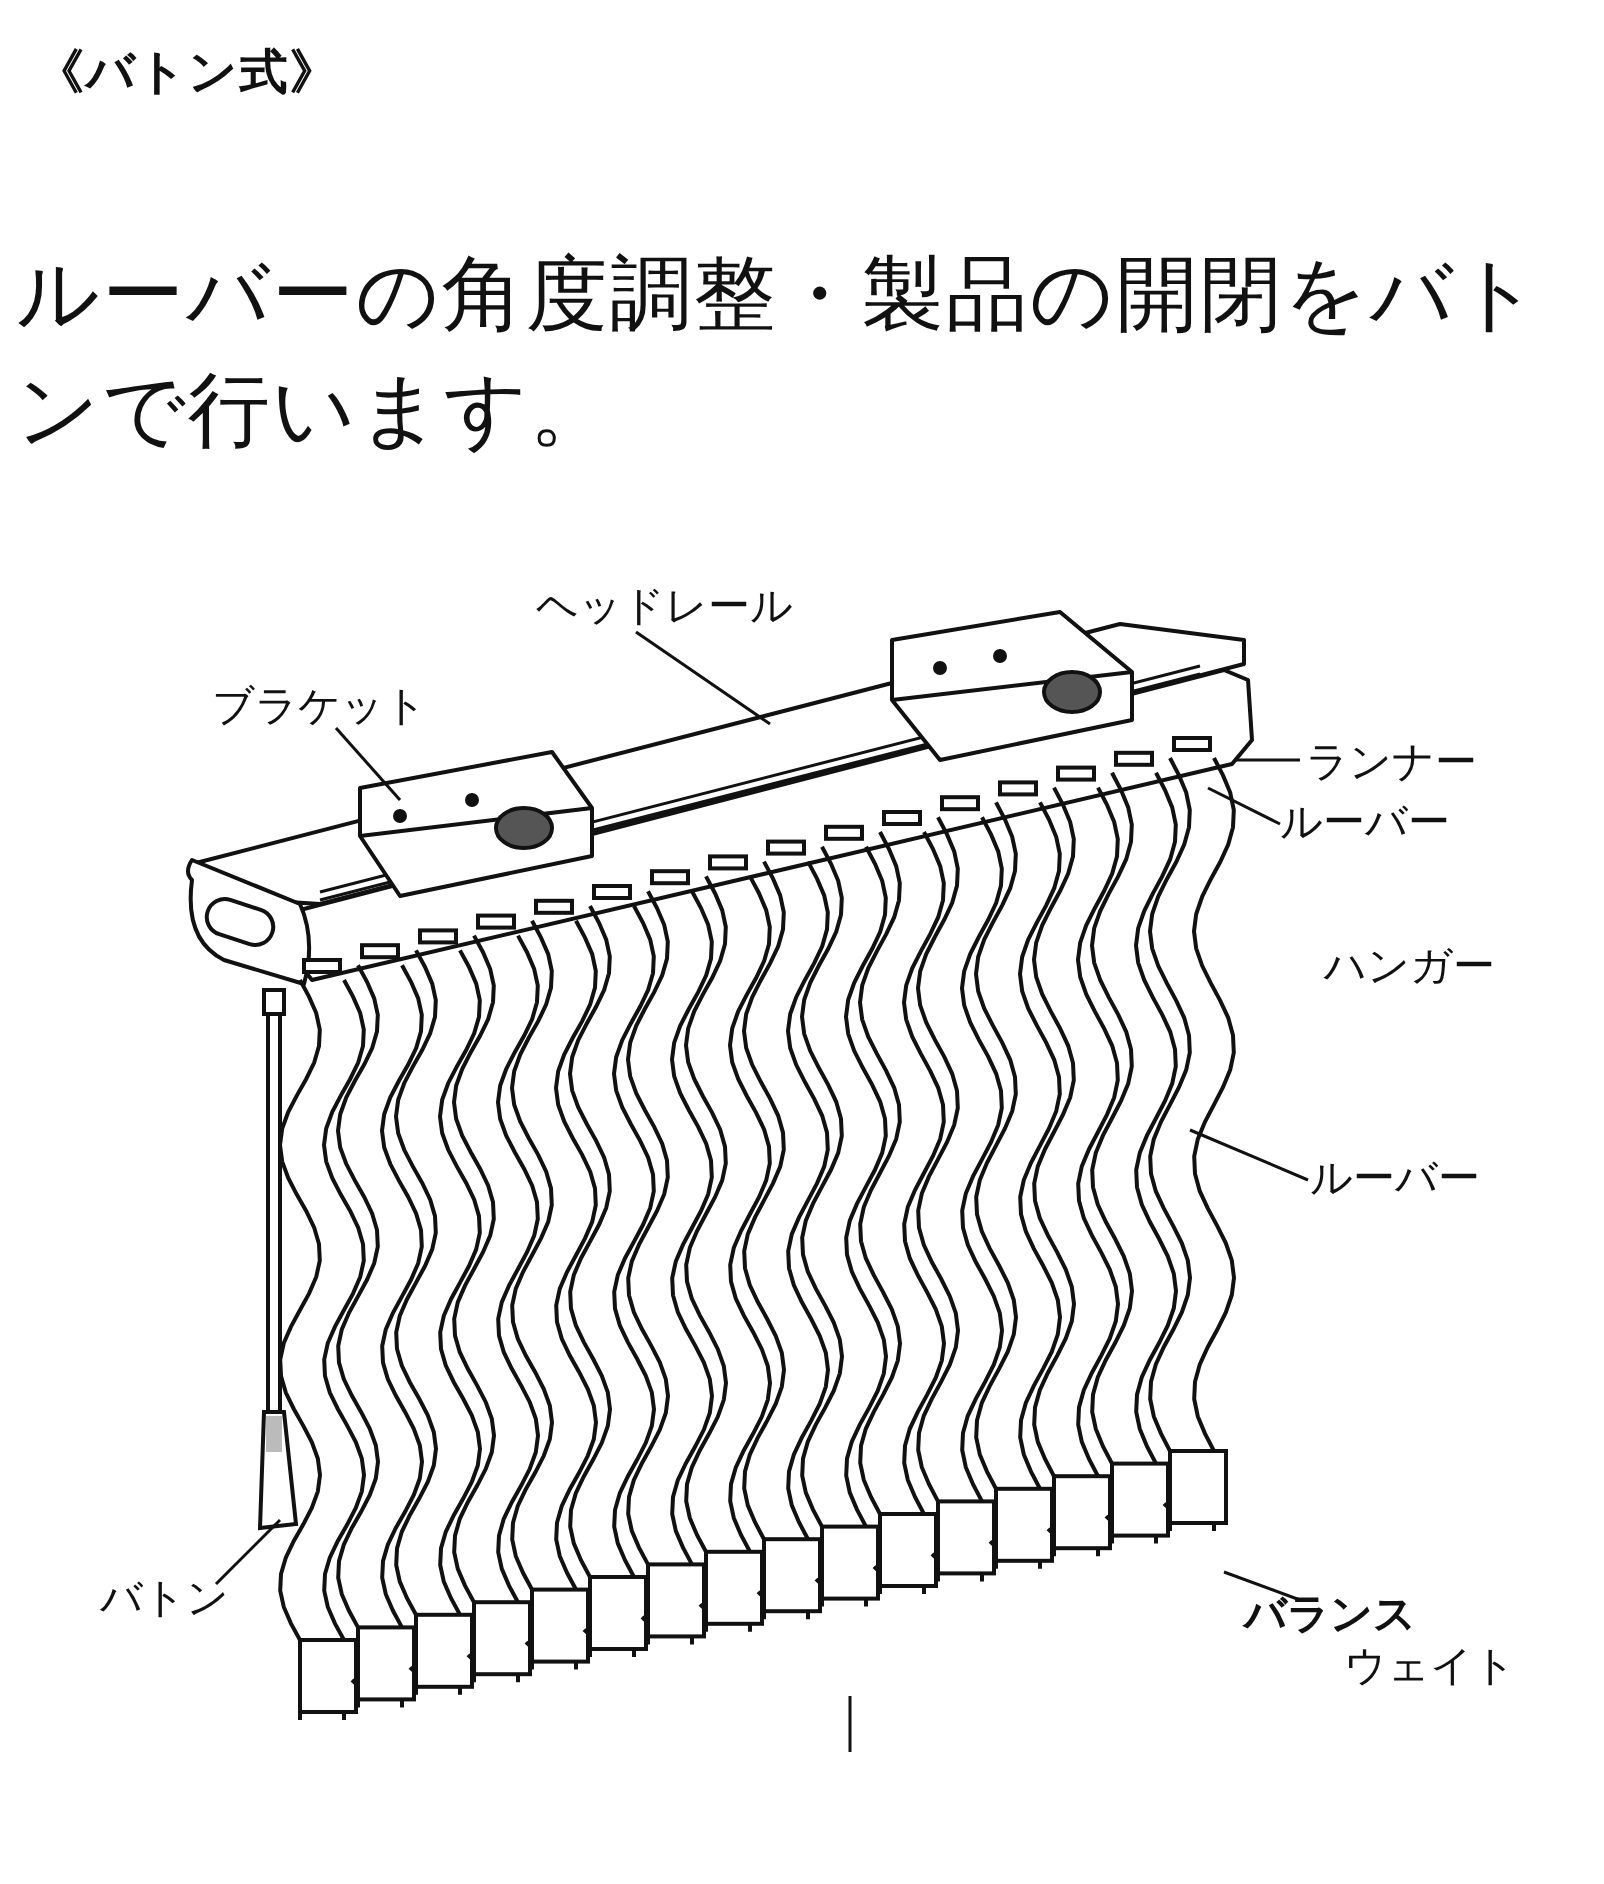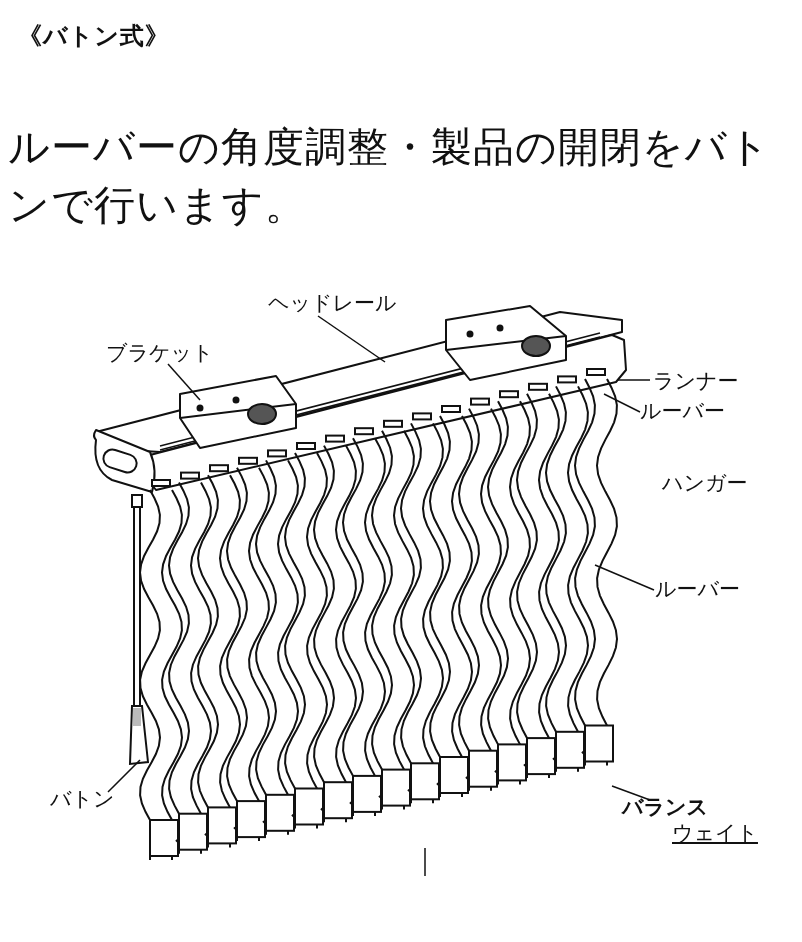--- a/index.html
+++ b/index.html
@@ -148,14 +148,14 @@
   </svg>
 
   <div class="lbl" style="left:268px; top:20px;">ヘッドレール</div>
   <div class="lbl" style="left:106px; top:70px;">ブラケット</div>
   <div class="lbl" style="left:653px; top:98px;">ランナー</div>
   <div class="lbl" style="left:640px; top:128px;">ルーバー</div>
   <div class="lbl" style="left:662px; top:152px;margin-top:48px;">ハンガー</div>
   <div class="lbl" style="left:655px; top:306px;">ルーバー</div>
   <div class="lbl" style="left:50px; top:516px;">バトン</div>
   <div class="lbl" style="left:622px; top:524px;font-weight:bold;">バランス</div>
-  <div class="lbl" style="left:672px; top:550px;text-decoration:underline;">ウェイト</div>
+  <div class="lbl" style="left:672px; top:550px;">ウェイト</div>
 </div>
 
 </body></html>

